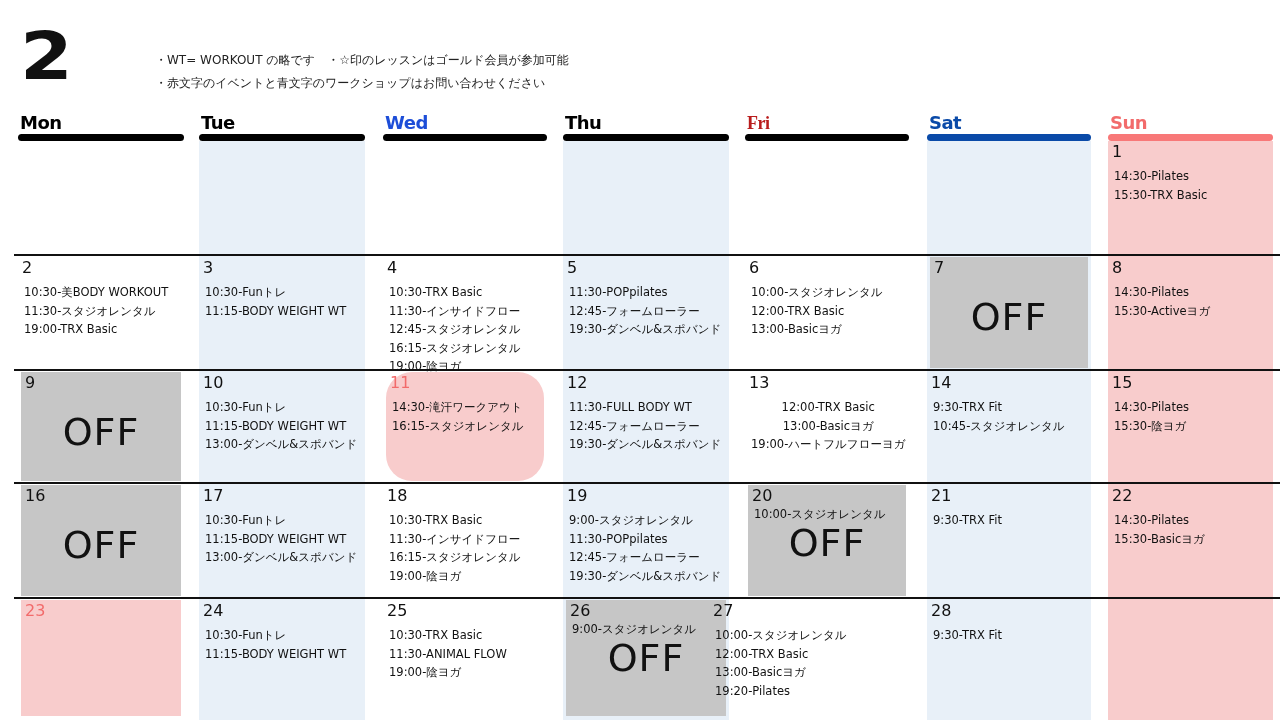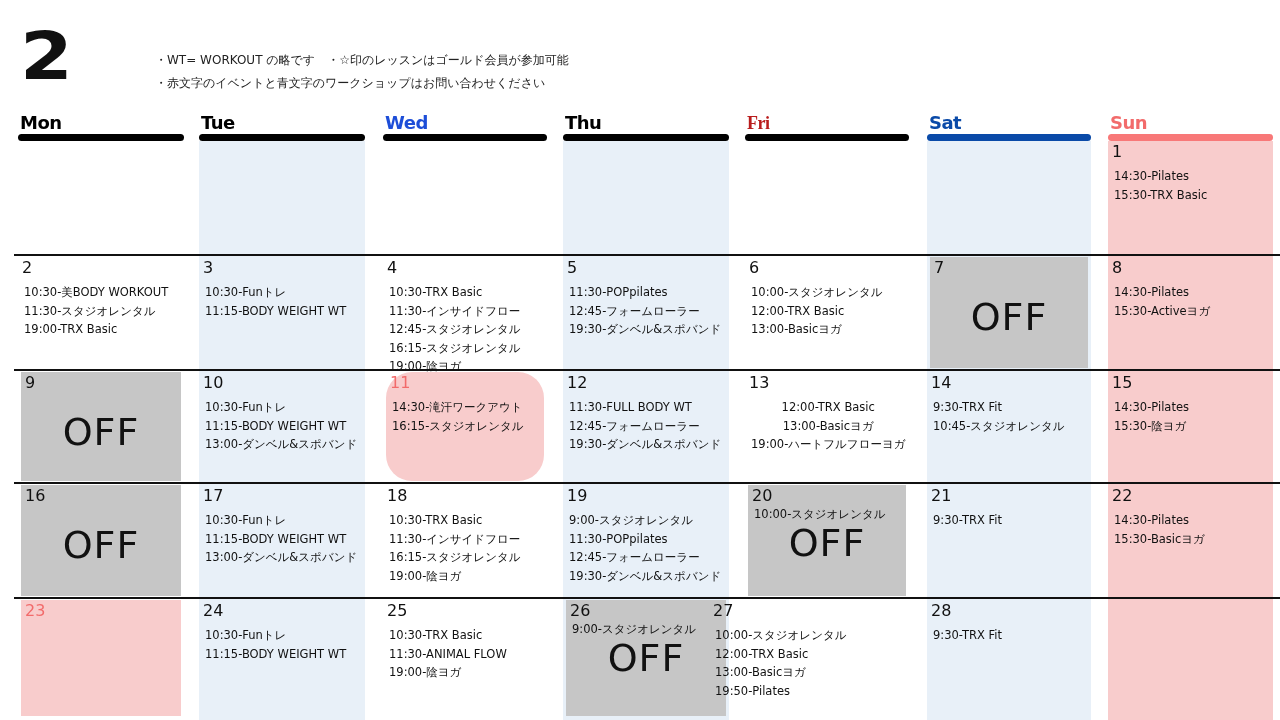--- a/index.html
+++ b/index.html
@@ -247,21 +247,21 @@
         <div>9:00-スタジオレンタル</div>
       </div>
       <div class="off-label" style="top: 36px;">OFF</div>
     </div>
     <div class="cell" style="left: 709px; top: 600px; width: 164px; height: 116px;">
       <div class="date">27</div>
       <div class="lessons">
         <div>10:00-スタジオレンタル</div>
         <div>12:00-TRX Basic</div>
         <div>13:00-Basicヨガ</div>
-        <div>19:50-Pilates</div>
+        <div>19:20-Pilates</div>
       </div>
     </div>
     <div class="cell" style="left: 927px; top: 600px; width: 164px; height: 116px;">
       <div class="date">28</div>
       <div class="lessons">
         <div>9:30-TRX Fit</div>
       </div>
     </div>
   </div>
 

